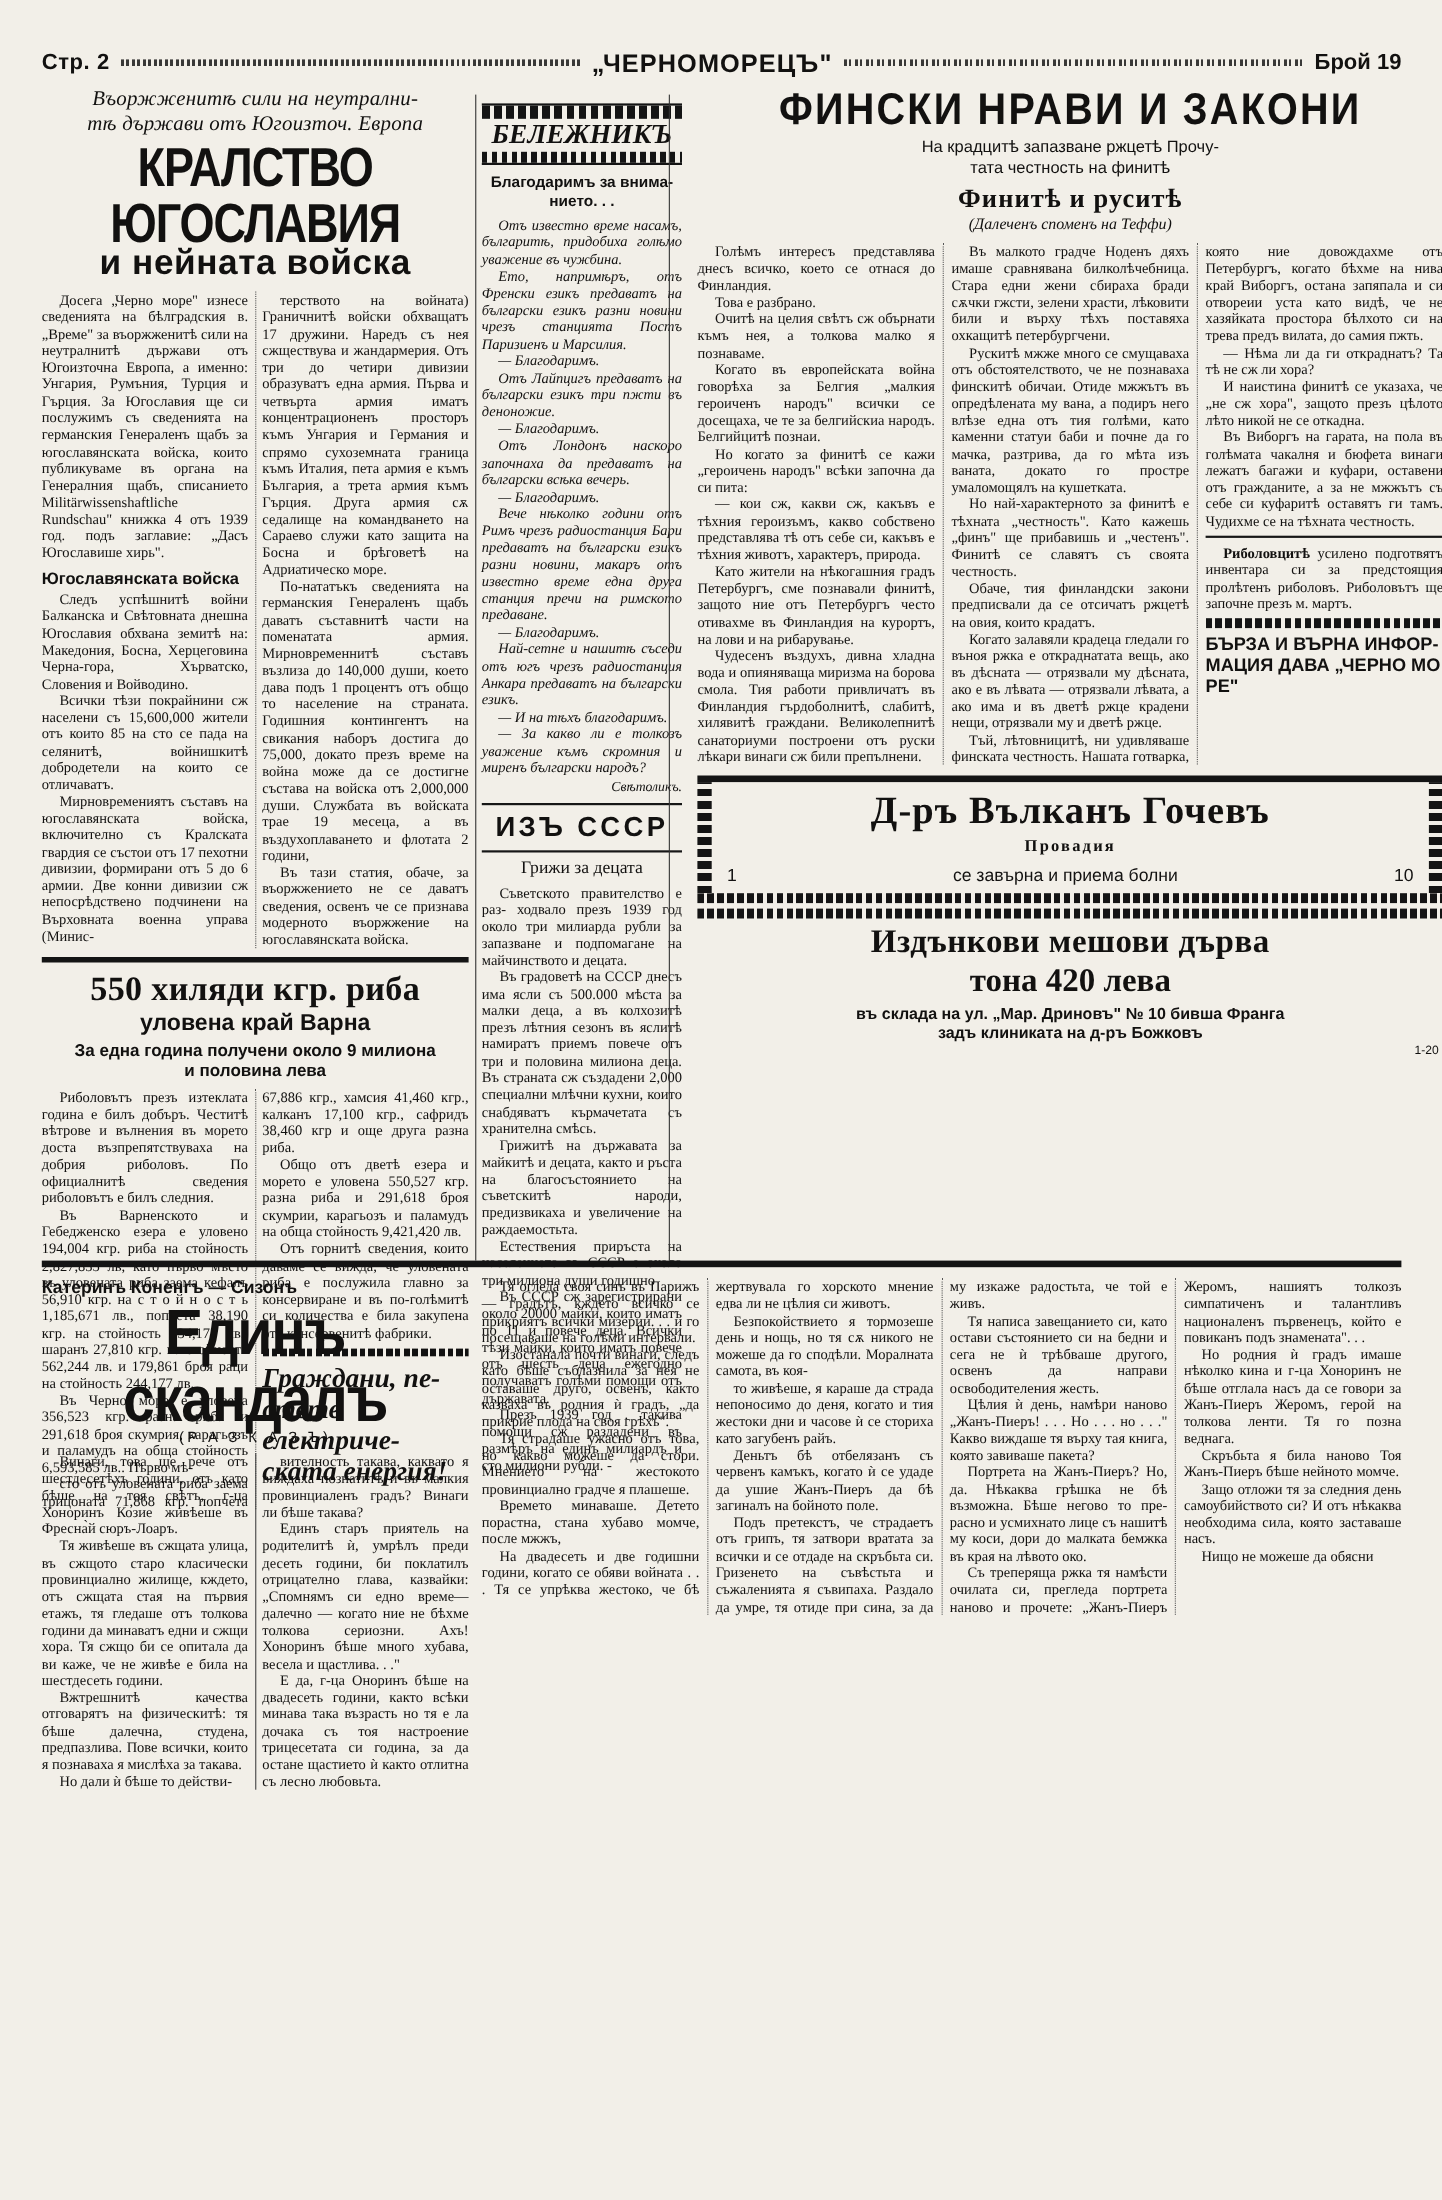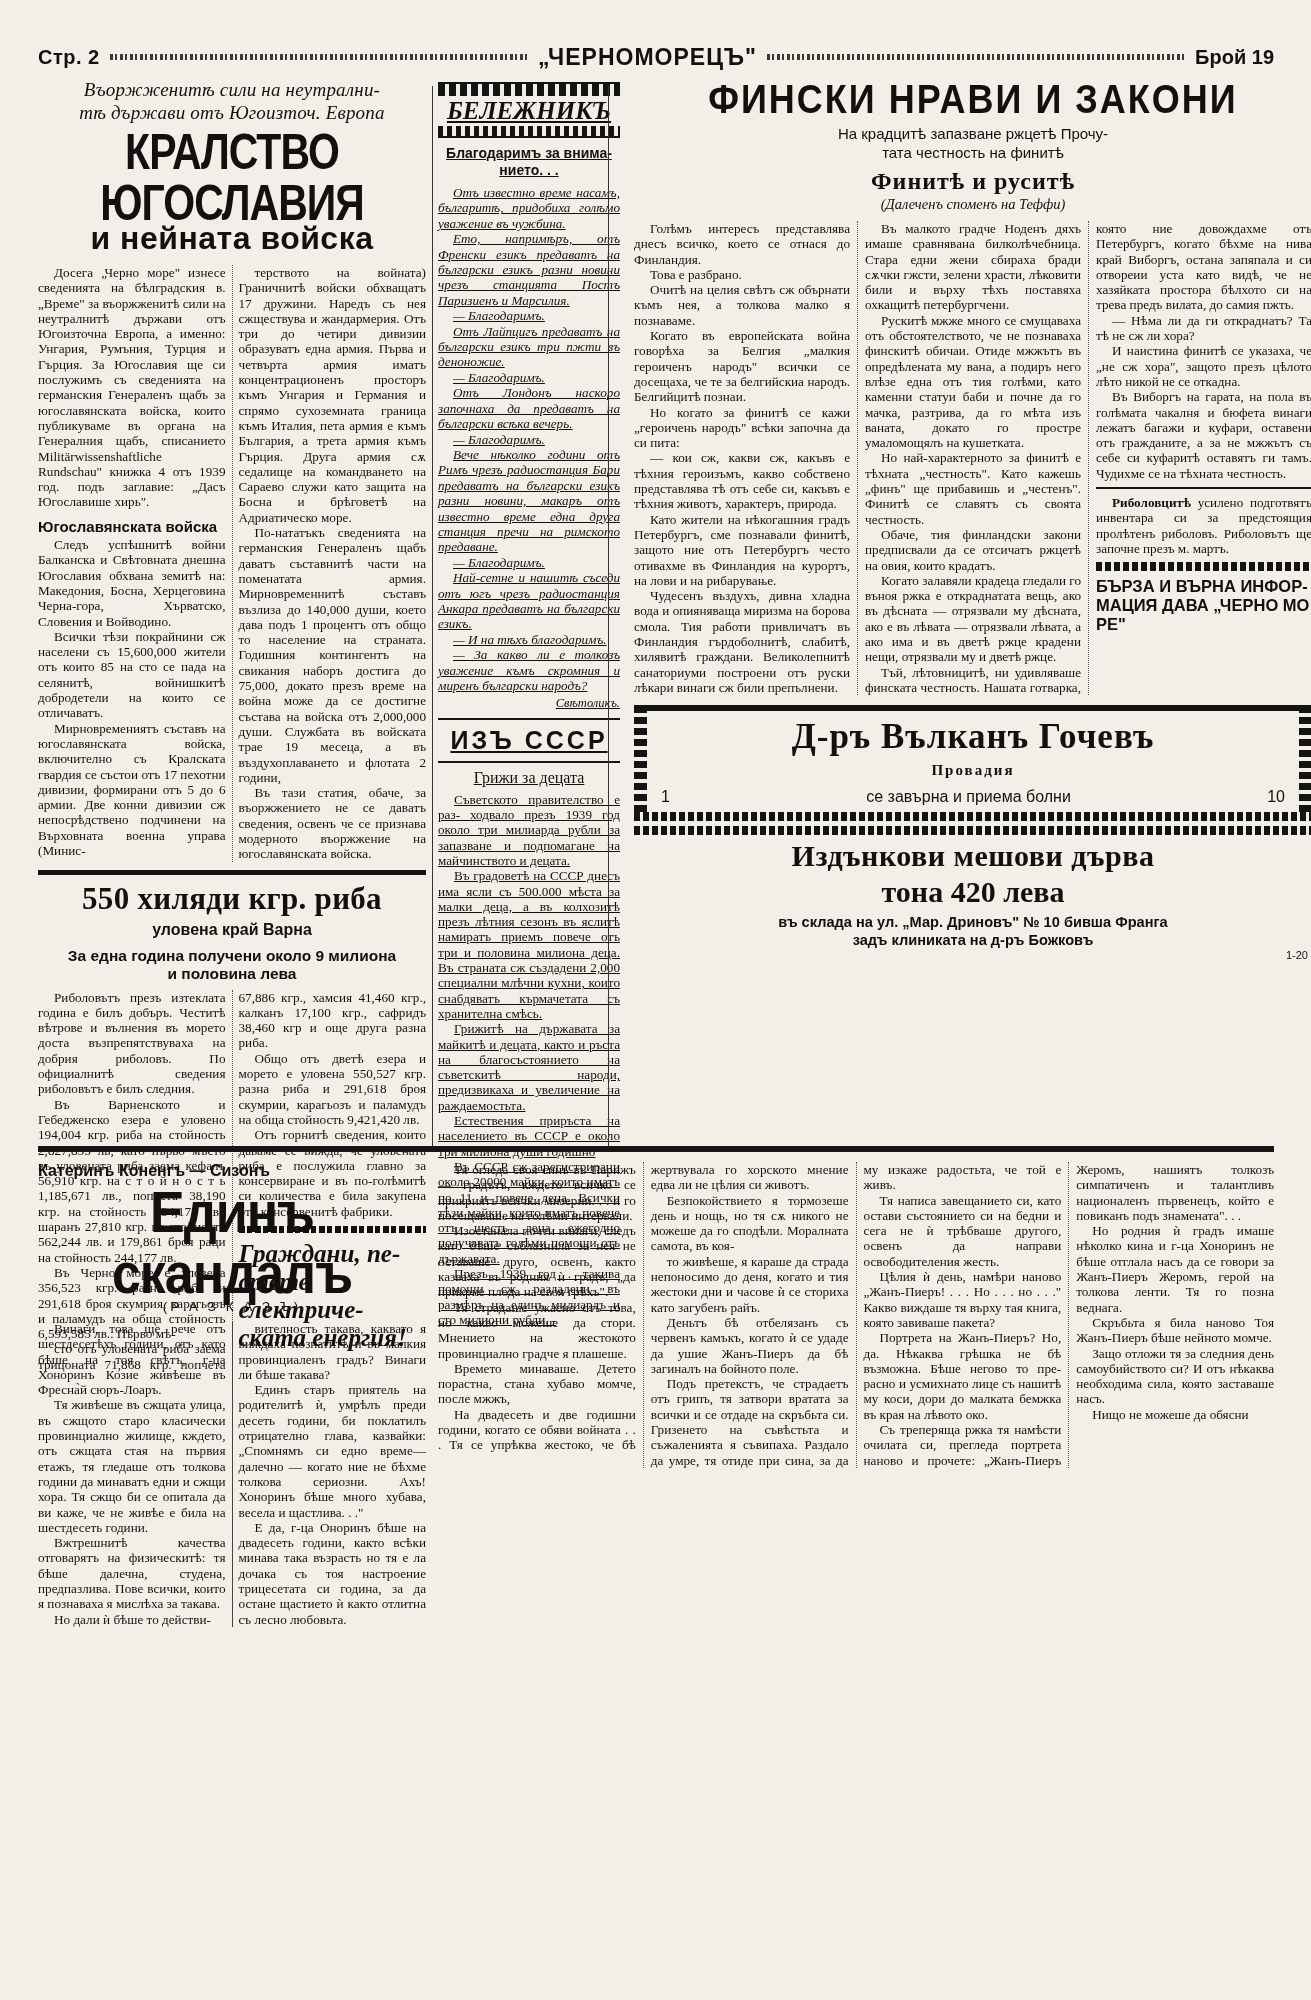--- a/index.html
+++ b/index.html
@@ -63,35 +63,35 @@
     box-shadow:0 0 0 0 #000;}
   .hr-thin{height:2px;background:#161616;margin:6px 0;}
   .hr-orn{height:7px;margin:7px 0;
     background:repeating-linear-gradient(90deg,#111 0 6px,#f2efe8 6px 8px,#111 8px 13px,#f2efe8 13px 16px);}
 
   .fish-h1{
     font-family:"Liberation Serif",serif;font-weight:700;font-size:31px;
     text-align:center;line-height:33px;letter-spacing:.3px;
   }
   .fish-h2{
-    font-family:"Liberation Sans",sans-serif;font-weight:700;font-size:16px;
+    font-family:"Liberation Sans",sans-serif;font-weight:700;font-size:21px;
     text-align:center;line-height:24px;margin-top:3px;
   }
   .fish-h3{
     font-family:"Liberation Sans",sans-serif;font-weight:700;font-size:15.5px;
     text-align:center;line-height:18px;margin-top:5px;
   }
 
   .slogan{
     font-family:"Liberation Serif",serif;font-style:italic;font-weight:700;
     font-size:25px;line-height:28px;text-align:left;
   }
 
   
-  .col-note{position:absolute;left:400px;top:4px;width:182px;text-decoration:underline;}
+  .col-note{position:absolute;left:400px;top:16px;width:182px;}
   .note-box{border:0;}
   .orn-top{height:12px;
     background:repeating-linear-gradient(90deg,#141414 0 7px,#f2efe8 7px 11px);
     border-top:2px solid #141414;}
   .orn-bot{height:10px;
     background:repeating-linear-gradient(90deg,#141414 0 5px,#f2efe8 5px 9px);
     border-bottom:2px solid #141414;}
   .note-title{
     font-family:"Liberation Serif",serif;font-style:italic;font-weight:700;
     font-size:25px;text-align:center;line-height:28px;padding:1px 0;

